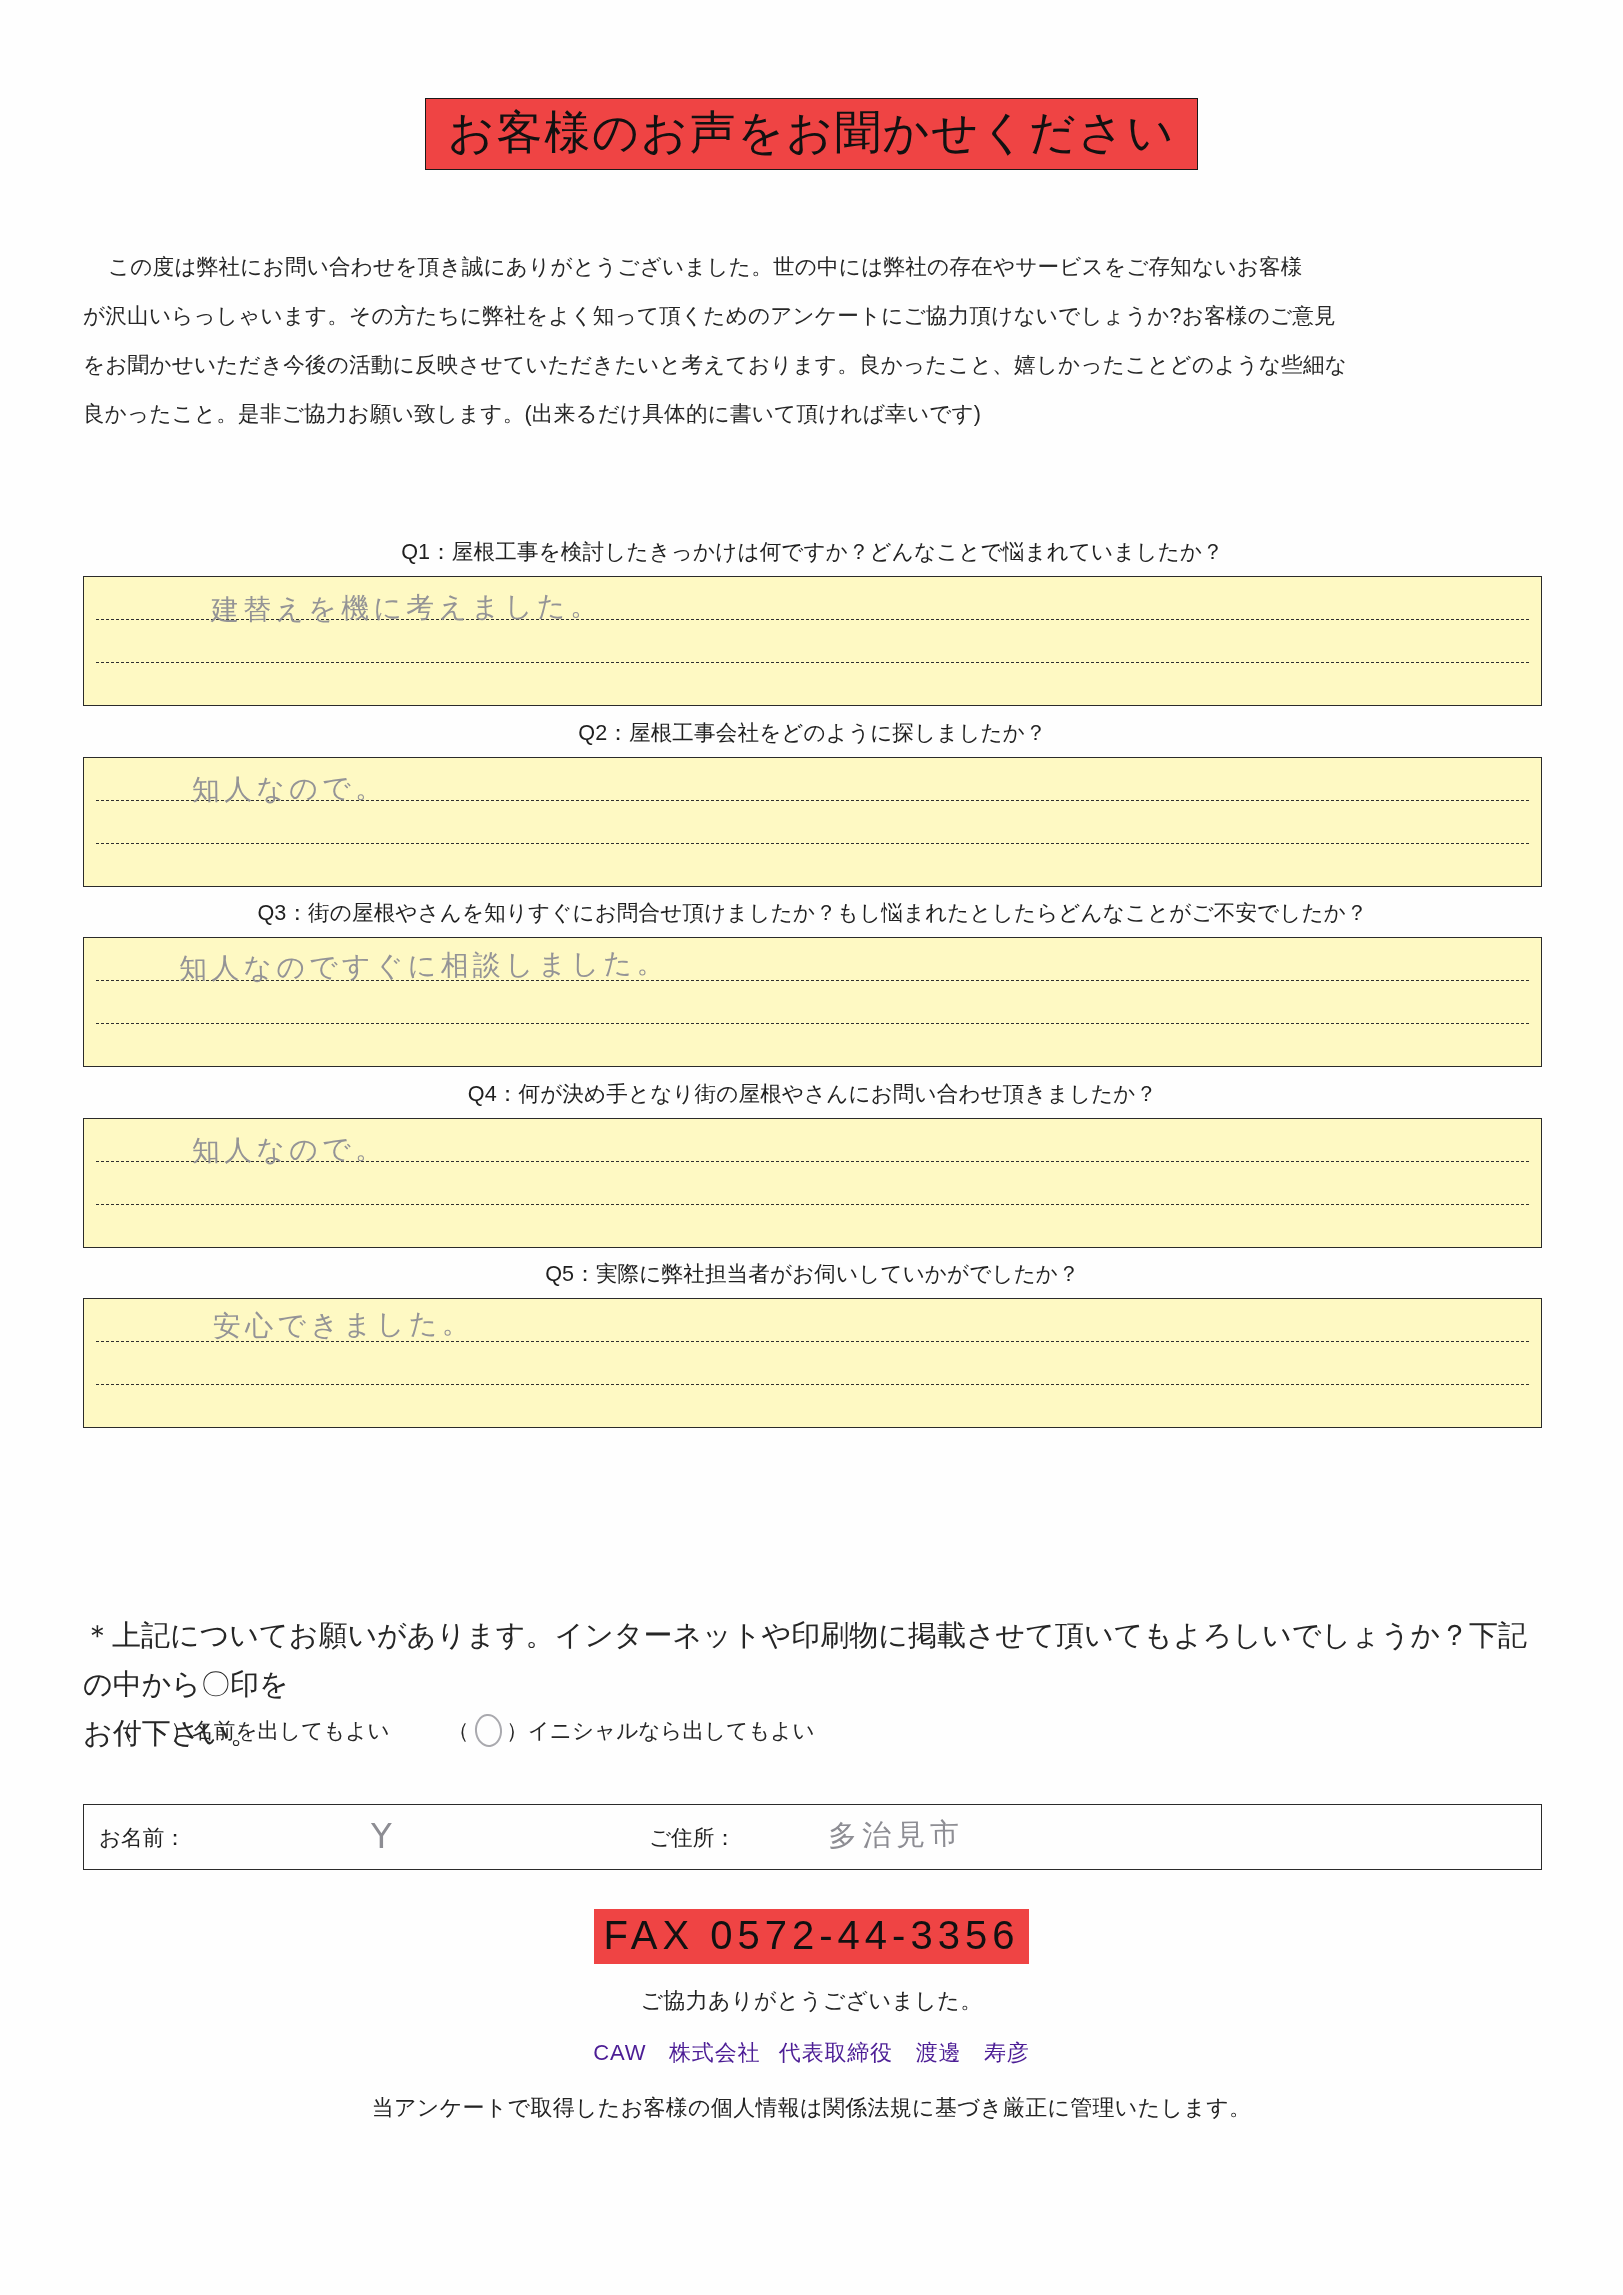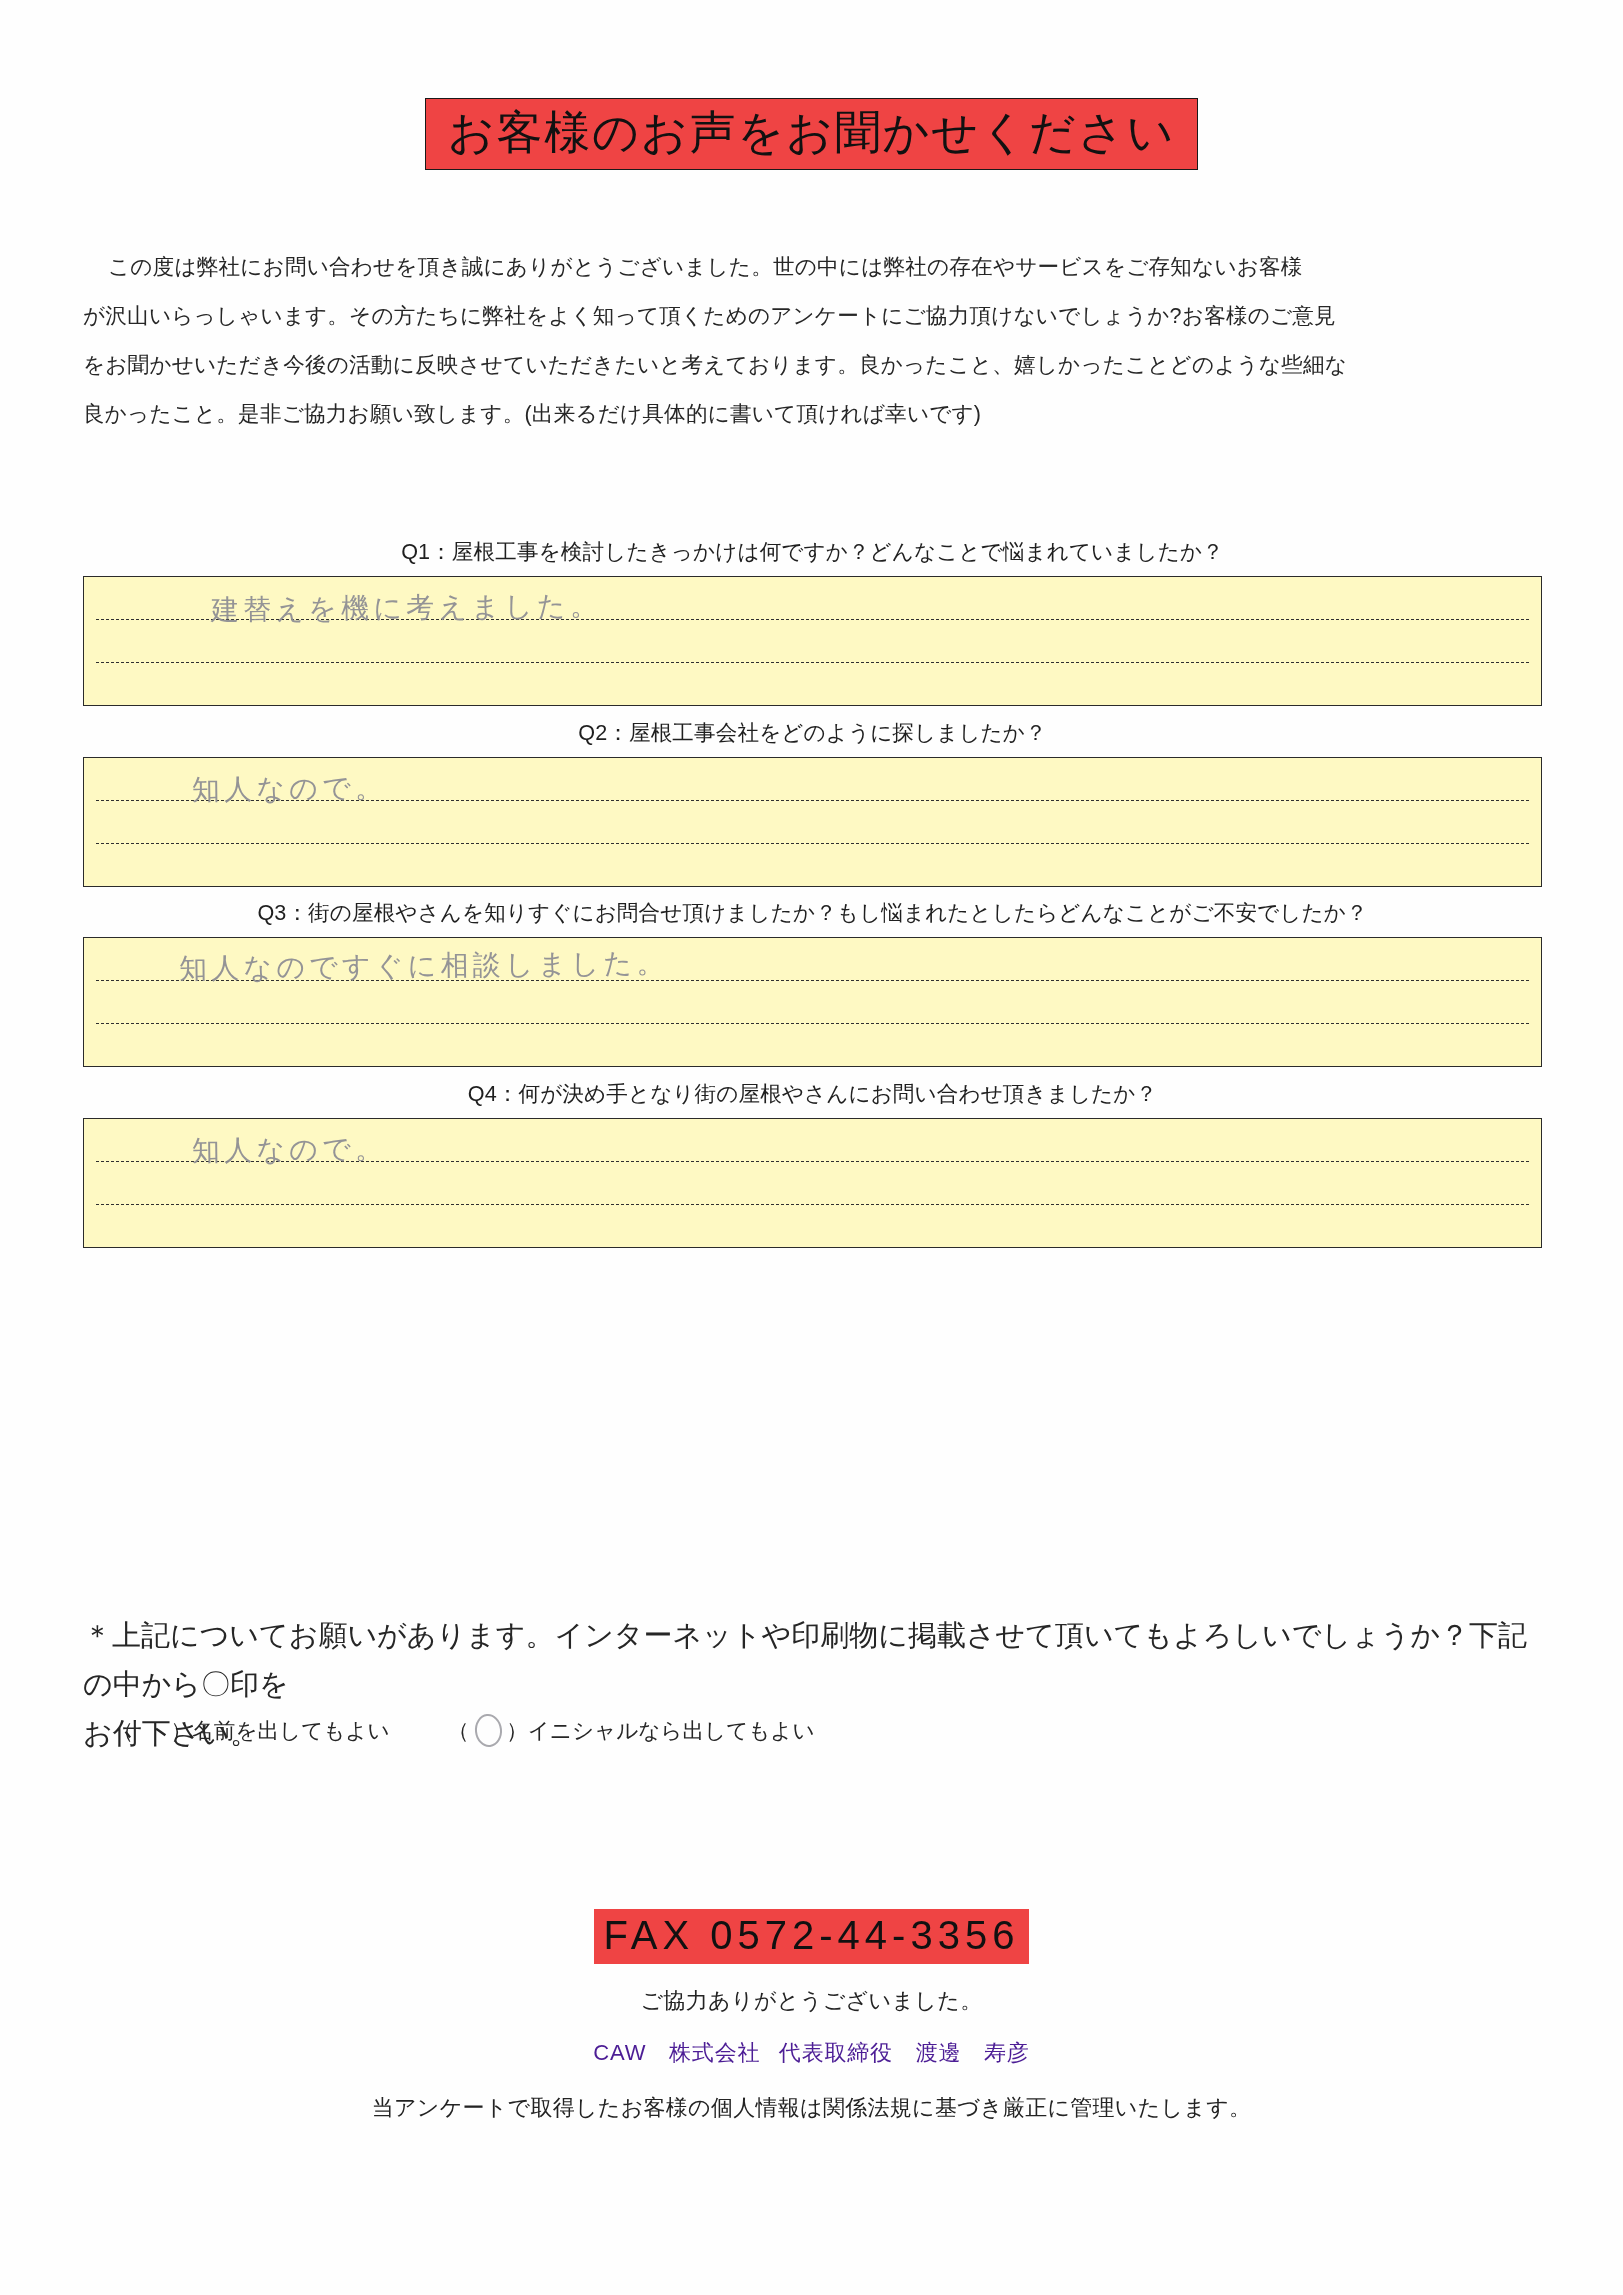--- a/index.html
+++ b/index.html
@@ -267,37 +267,51 @@
 
     <div class="q-group">
       <div class="q-label">Q4：何が決め手となり街の屋根やさんにお問い合わせ頂きましたか？</div>
       <div class="answer-box">
         <div class="rule r1"></div>
         <div class="rule r2"></div>
         <div class="hand" style="left:108px; top:12px;">知人なので。</div>
       </div>
     </div>
 
+    <div class="q-group">
+      <div class="q-label">Q5：実際に弊社担当者がお伺いしていかがでしたか？</div>
+      <div class="answer-box">
+        <div class="rule r1"></div>
+        <div class="rule r2"></div>
+        <div class="hand" style="left:129px; top:6.8px;">安心できました。</div>
+      </div>
+    </div>
 
   </div>
 
   <div class="note">
     <div>＊上記についてお願いがあります。インターネットや印刷物に掲載させて頂いてもよろしいでしょうか？下記の中から〇印を</div>
     <div>お付下さい。</div>
   </div>
 
   <div class="options">
     <span class="opt">
       <span class="paren">（</span><span class="blank-slot"></span><span class="paren">）</span><span>名前を出してもよい</span>
     </span>
     <span class="opt">
       <span class="paren">（</span><span class="circle-slot"><span class="circle-mark"></span></span><span class="paren">）</span><span>イニシャルなら出してもよい</span>
     </span>
   </div>
 
+  <div class="id-box">
+    <span class="id-label name">お名前：</span>
+    <span class="id-value name-val">Y</span>
+    <span class="id-label addr">ご住所：</span>
+    <span class="id-value addr-val">多治見市</span>
+  </div>
 
   <div class="footer">
     <div><span class="fax">FAX  0572-44-3356</span></div>
     <div class="thanks">ご協力ありがとうございました。</div>
     <div class="company">
       <span>CAW　株式会社</span><span class="gap"></span><span>代表取締役　渡邊　寿彦</span>
     </div>
     <div class="privacy">当アンケートで取得したお客様の個人情報は関係法規に基づき厳正に管理いたします。</div>
   </div>
 

